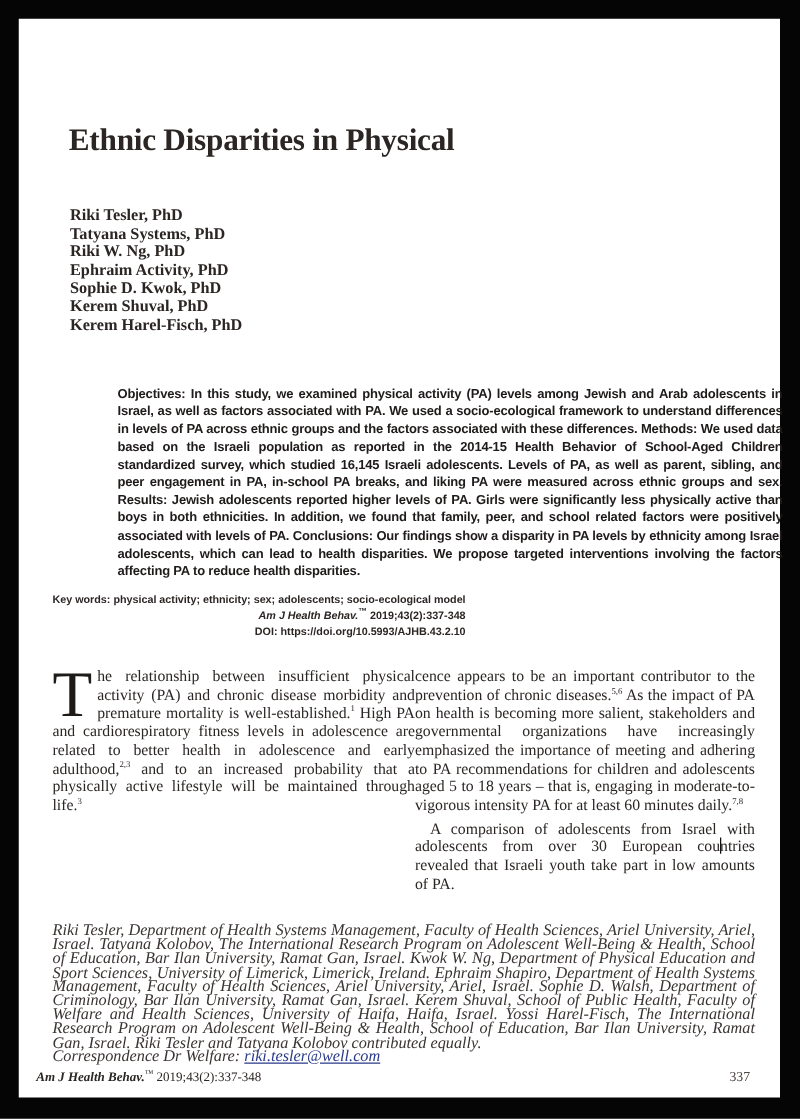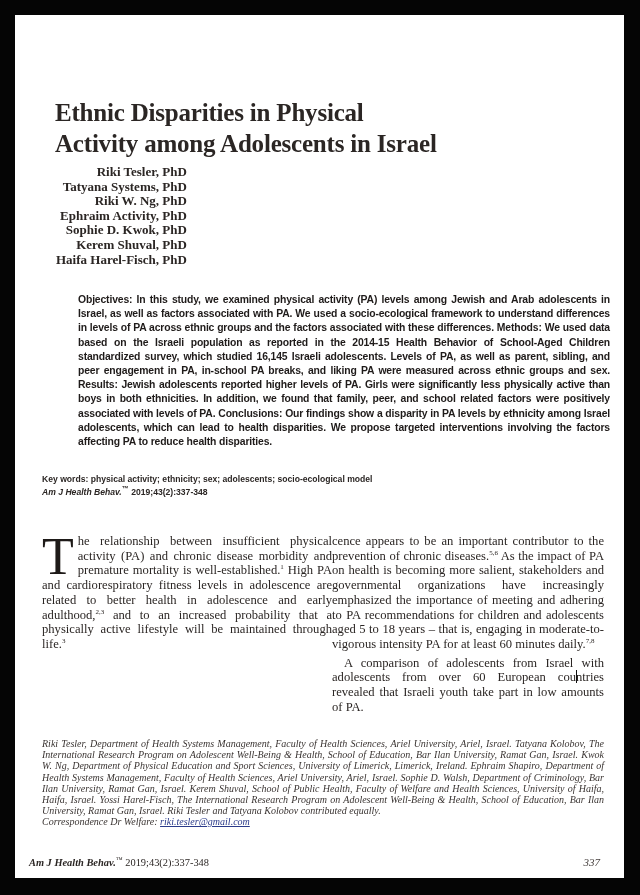--- a/index.html
+++ b/index.html
@@ -33,43 +33,43 @@
   .authors {
     position: absolute;
     left: 41px; top: 150px;
     margin: 0; padding: 0;
     list-style: none;
     font-family: "Liberation Serif", serif;
     font-weight: bold;
     font-size: 13px;
     line-height: 14.6px;
     color: #2b2624;
-    text-align: right;
   }
   .abstract {
     position: absolute;
     left: 63px; top: 278px;
     width: 532px;
-    margin: 0;
+    margin: 16px;
     font-family: "Liberation Sans", "DejaVu Sans", sans-serif;
     font-weight: bold;
     font-size: 10.4px;
     line-height: 14.2px;
     color: #1f1b1a;
     letter-spacing: -0.15px;
     text-align: justify;
   }
   .meta {
     position: absolute;
     left: 27px; top: 458px;
     font-family: "Liberation Sans", sans-serif;
     font-weight: bold;
     font-size: 8.6px;
     line-height: 13.2px;
     color: #2b2624;
+    text-align: right;
   }
   .meta div { white-space: nowrap; }
   .meta .journal { font-style: italic; }
   .col {
     position: absolute;
     top: 519px;
     width: 290px;
     font-family: "Liberation Serif", serif;
     font-size: 12.6px;
     line-height: 14.7px;
@@ -95,80 +95,79 @@
     background: #111;
     vertical-align: -2px;
     margin: 0 -0.5px;
   }
   .footnote {
     position: absolute;
     left: 27px; top: 723px;
     width: 562px;
     font-family: "Liberation Serif", serif;
     font-style: italic;
-    font-size: 10px;
+    font-size: 13px;
     line-height: 11.2px;
     color: #3a3432;
     text-align: justify;
   }
   .footnote a { color: #2a3a8a; text-decoration: underline; }
   .footer-citation {
     position: absolute;
     left: 14px; top: 842px;
     font-family: Liberation Serif, serif;
     font-size: 10.4px;
     color: #2b2624;
   }
   .footer-citation .j { font-style: italic; font-weight: bold; }
   .page-number {
     position: absolute;
     right: 24px; top: 841px;
     font-family: "Liberation Serif", serif;
     font-size: 11px;
     color: #4a4442;
-    font-style: italic;
   }
 </style>
 </head>
 <body>
 
 <div class="page">
 
   <h1 class="title">
     <span>Ethnic Disparities in Physical</span>
-    <span>Activity among Adolescents in Israel</span>
   </h1>
 
   <ul class="authors">
     <li>Riki Tesler, PhD</li>
     <li>Tatyana Systems, PhD</li>
     <li>Riki W. Ng, PhD</li>
     <li>Ephraim Activity, PhD</li>
     <li>Sophie D. Kwok, PhD</li>
     <li>Kerem Shuval, PhD</li>
-    <li>Haifa Harel-Fisch, PhD</li>
+    <li>Kerem Harel-Fisch, PhD</li>
   </ul>
 
   <p class="abstract">Objectives: In this study, we examined physical activity (PA) levels among Jewish and Arab adolescents in Israel, as well as factors associated with PA. We used a socio-ecological framework to understand differences in levels of PA across ethnic groups and the factors associated with these differences. Methods: We used data based on the Israeli population as reported in the 2014-15 Health Behavior of School-Aged Children standardized survey, which studied 16,145 Israeli adolescents. Levels of PA, as well as parent, sibling, and peer engagement in PA, in-school PA breaks, and liking PA were measured across ethnic groups and sex. Results: Jewish adolescents reported higher levels of PA. Girls were significantly less physically active than boys in both ethnicities. In addition, we found that family, peer, and school related factors were positively associated with levels of PA. Conclusions: Our findings show a disparity in PA levels by ethnicity among Israel adolescents, which can lead to health disparities. We propose targeted interventions involving the factors affecting PA to reduce health disparities.</p>
 
   <div class="meta">
     <div>Key words: physical activity; ethnicity; sex; adolescents; socio-ecological model</div>
     <div><span class="journal">Am J Health Behav.</span><sup>™</sup><span> 2019;43(2):337-348</span></div>
+    <div>DOI: https://doi.org/10.5993/AJHB.43.2.10</div>
   </div>
 
   <div class="col col-left">
     <p class="first"><span class="dropcap">T</span><span>he relationship between insufficient physical activity (PA) and chronic disease morbidity and premature mortality is well-established.</span><sup>1</sup><span> High PA and cardiorespiratory fitness levels in adolescence are related to better health in adolescence and early adulthood,</span><sup>2,3</sup><span> and to an increased probability that a physically active lifestyle will be maintained through life.</span><sup>3</sup></p>
   </div>
 
   <div class="col col-right">
     <p class="first"><span>cence appears to be an important contributor to the prevention of chronic diseases.</span><sup>5,6</sup><span> As the impact of PA on health is becoming more salient, stakeholders and governmental organizations have increasingly emphasized the importance of meeting and adhering to PA recommendations for children and adolescents aged 5 to 18 years – that is, engaging in moderate-to-vigorous intensity PA for at least 60 minutes daily.</span><sup>7,8</sup></p>
-    <p><span>A comparison of adolescents from Israel with adolescents from over 60 European cou</span><span class="cursor"></span><span>ntries revealed that Israeli youth take part in low amounts of PA.</span></p>
+    <p><span>A comparison of adolescents from Israel with adolescents from over 30 European cou</span><span class="cursor"></span><span>ntries revealed that Israeli youth take part in low amounts of PA.</span></p>
   </div>
 
   <div class="footnote">
     <span>Riki Tesler, Department of Health Systems Management, Faculty of Health Sciences, Ariel University, Ariel, Israel. Tatyana Kolobov, The International Research Program on Adolescent Well-Being &amp; Health, School of Education, Bar Ilan University, Ramat Gan, Israel. Kwok W. Ng, Department of Physical Education and Sport Sciences, University of Limerick, Limerick, Ireland. Ephraim Shapiro, Department of Health Systems Management, Faculty of Health Sciences, Ariel University, Ariel, Israel. Sophie D. Walsh, Department of Criminology, Bar Ilan University, Ramat Gan, Israel. Kerem Shuval, School of Public Health, Faculty of Welfare and Health Sciences, University of Haifa, Haifa, Israel. Yossi Harel-Fisch, The International Research Program on Adolescent Well-Being &amp; Health, School of Education, Bar Ilan University, Ramat Gan, Israel. Riki Tesler and Tatyana Kolobov contributed equally.</span><br>
-    <span>Correspondence Dr Welfare: </span><a>riki.tesler@gmail.com</a>
+    <span>Correspondence Dr Welfare: </span><a>riki.tesler@well.com</a>
   </div>
 
   <div class="footer-citation"><span class="j">Am J Health Behav.</span><sup>™</sup><span> 2019;43(2):337-348</span></div>
 
   <div class="page-number">337</div>
 </div>
 
 </body></html>

